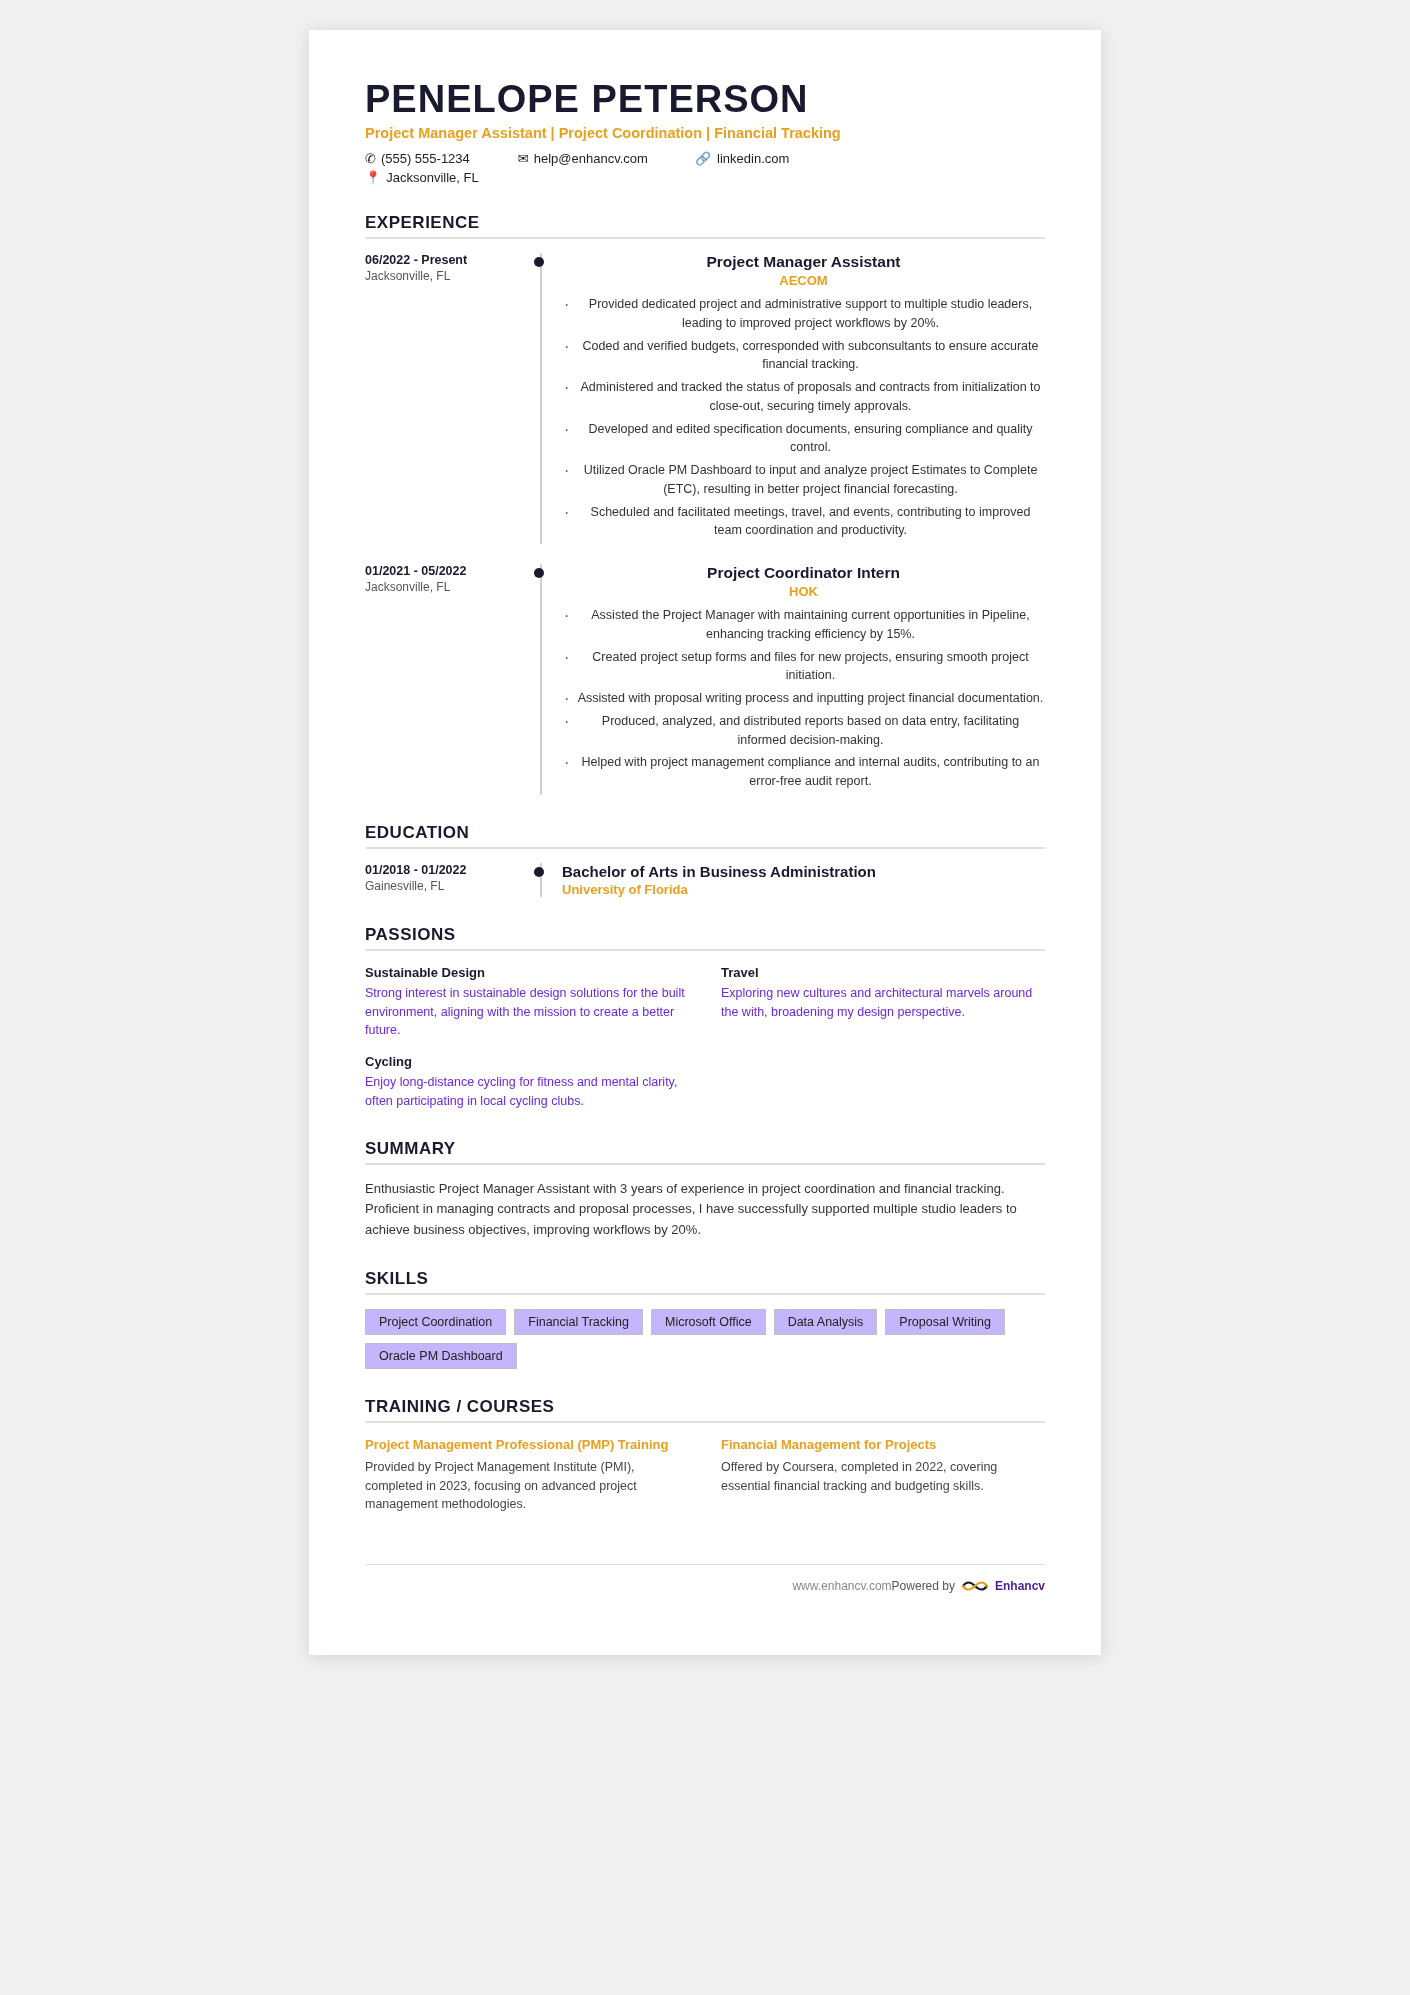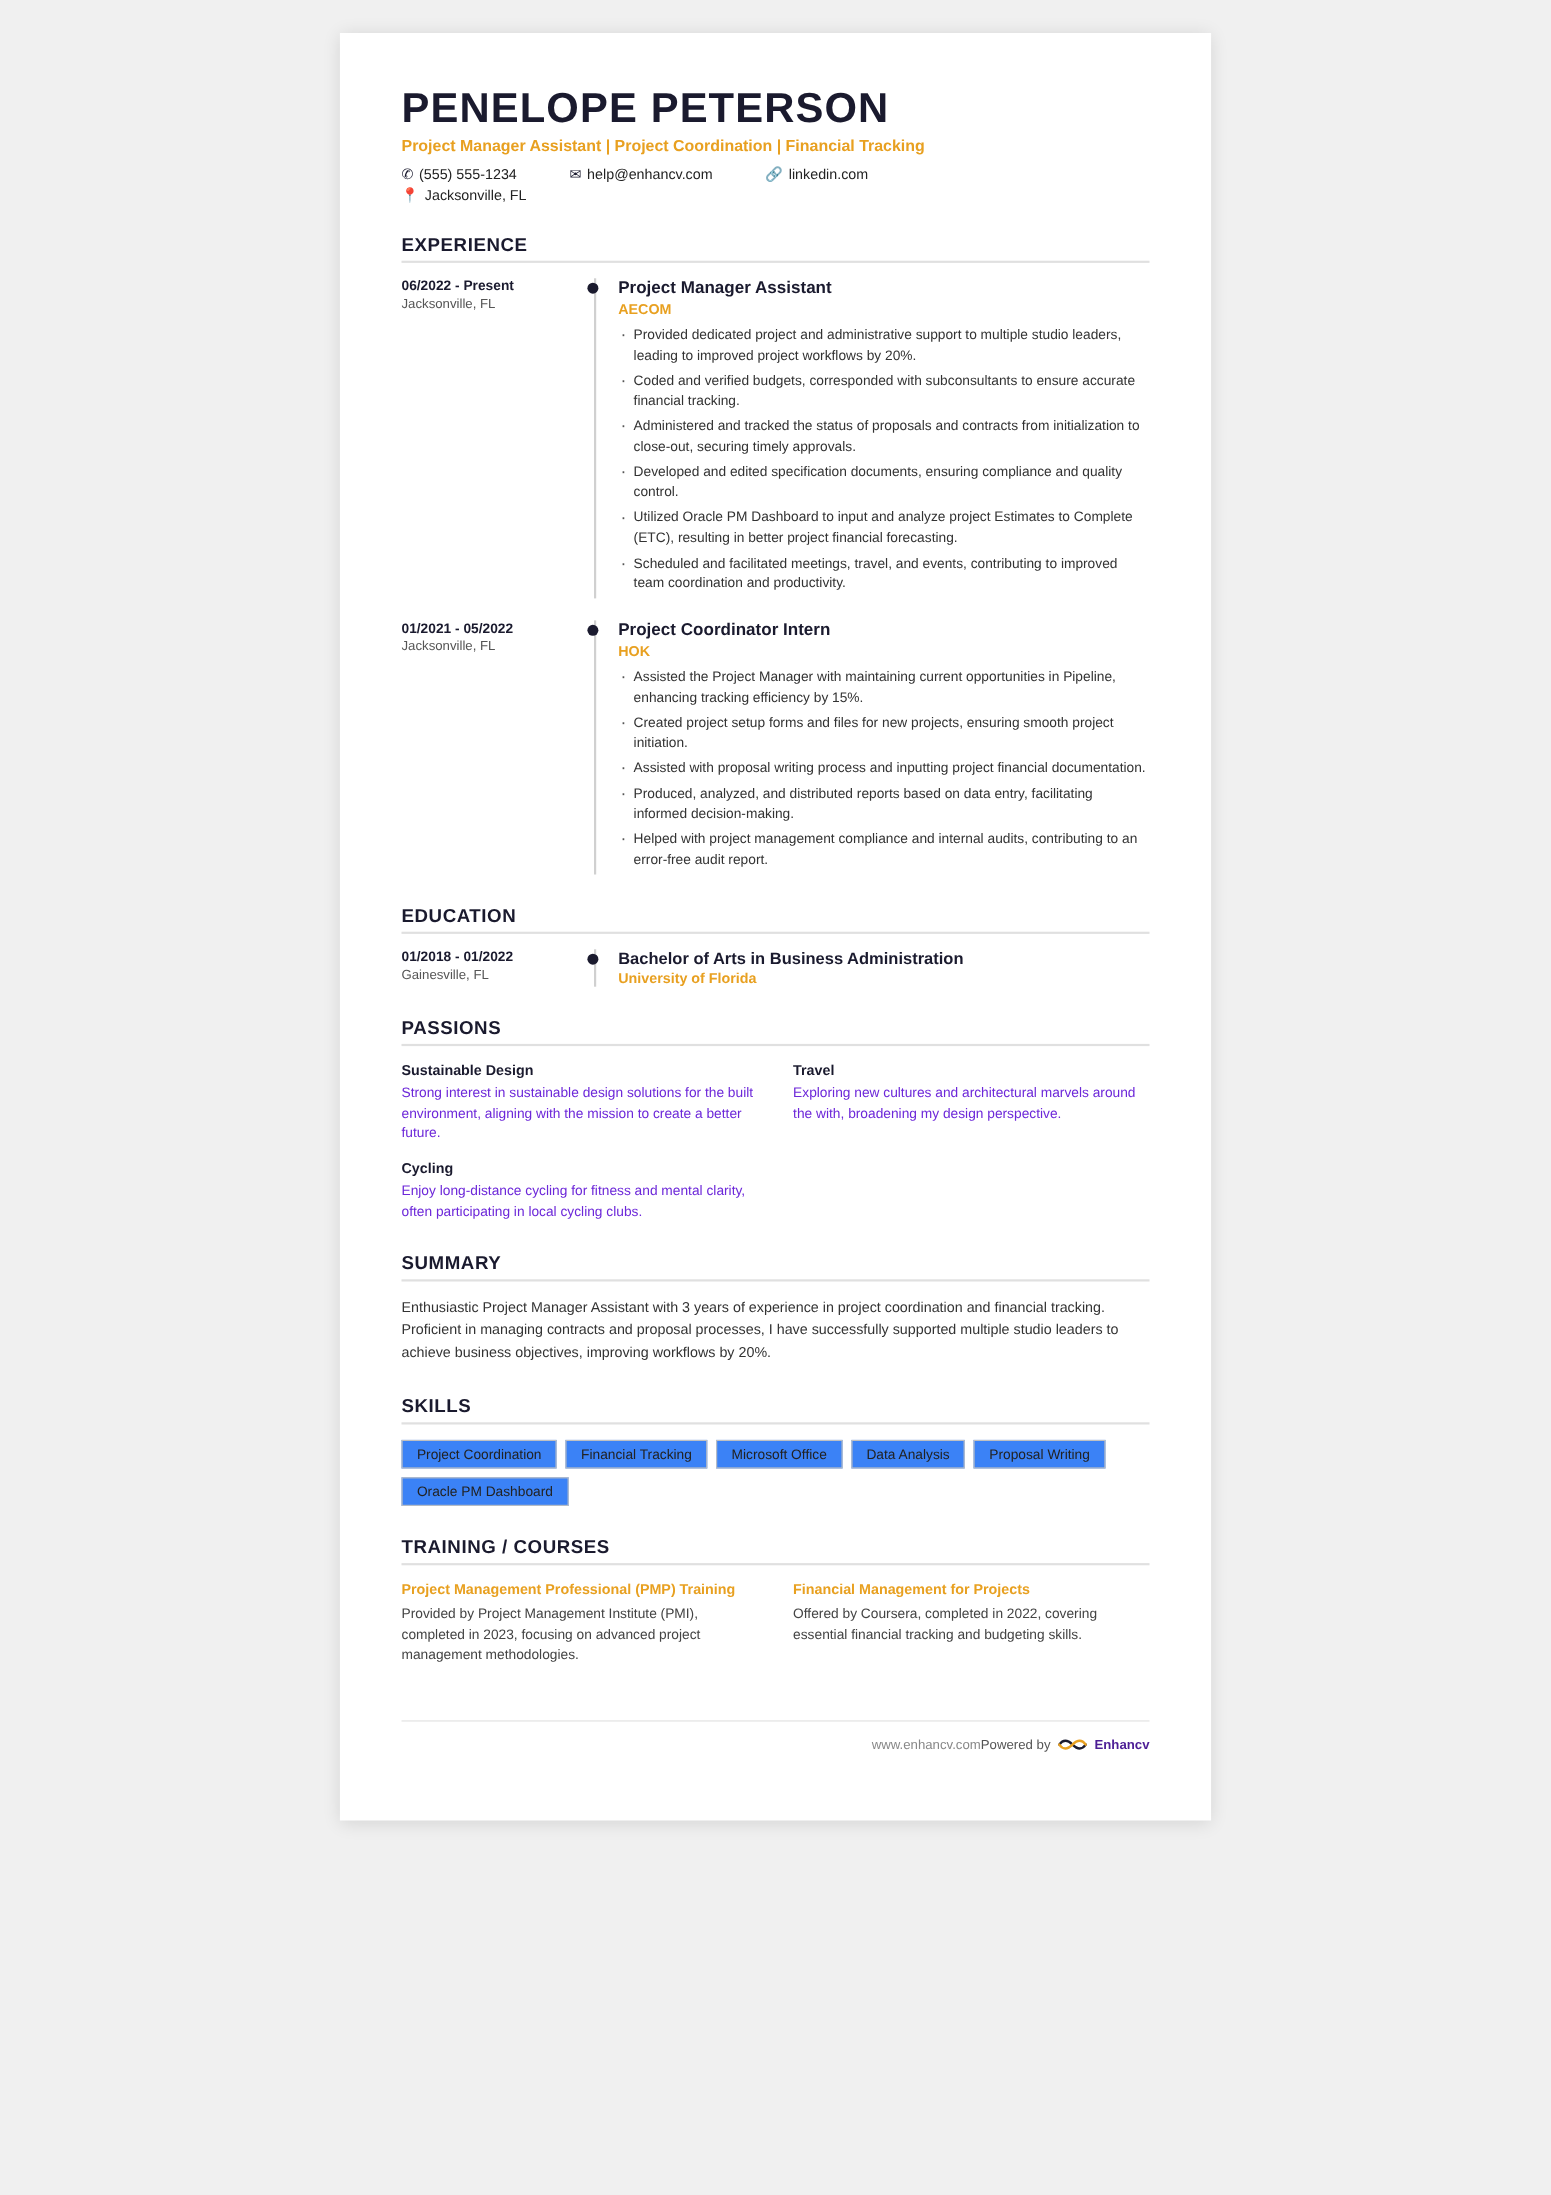--- a/index.html
+++ b/index.html
@@ -107,20 +107,21 @@
       width: 10px;
       height: 10px;
       background: #1a1a2e;
       border-radius: 50%;
       margin-top: 4px;
       margin-left: -4px;
       flex-shrink: 0;
     }
     .exp-right {
       flex: 1;
+      text-align: center;
     }
     .exp-title {
       font-size: 15.5px;
       font-weight: 700;
       color: #1a1a2e;
       margin-bottom: 2px;
     }
     .exp-company {
       font-size: 13px;
       font-weight: 700;
@@ -231,21 +232,21 @@
       display: flex;
       flex-wrap: wrap;
       gap: 8px;
     }
     .skill-tag {
       border: 1.5px solid #c0c0c0;
       padding: 5px 13px;
       font-size: 12.5px;
       color: #222;
       font-weight: 500;
-      background: #3b82f6;
+      background: #c4b5fd;
     }
 
     
     .training-grid {
       display: grid;
       grid-template-columns: 1fr 1fr;
       gap: 14px 32px;
     }
     .training-item {}
     .training-title {

